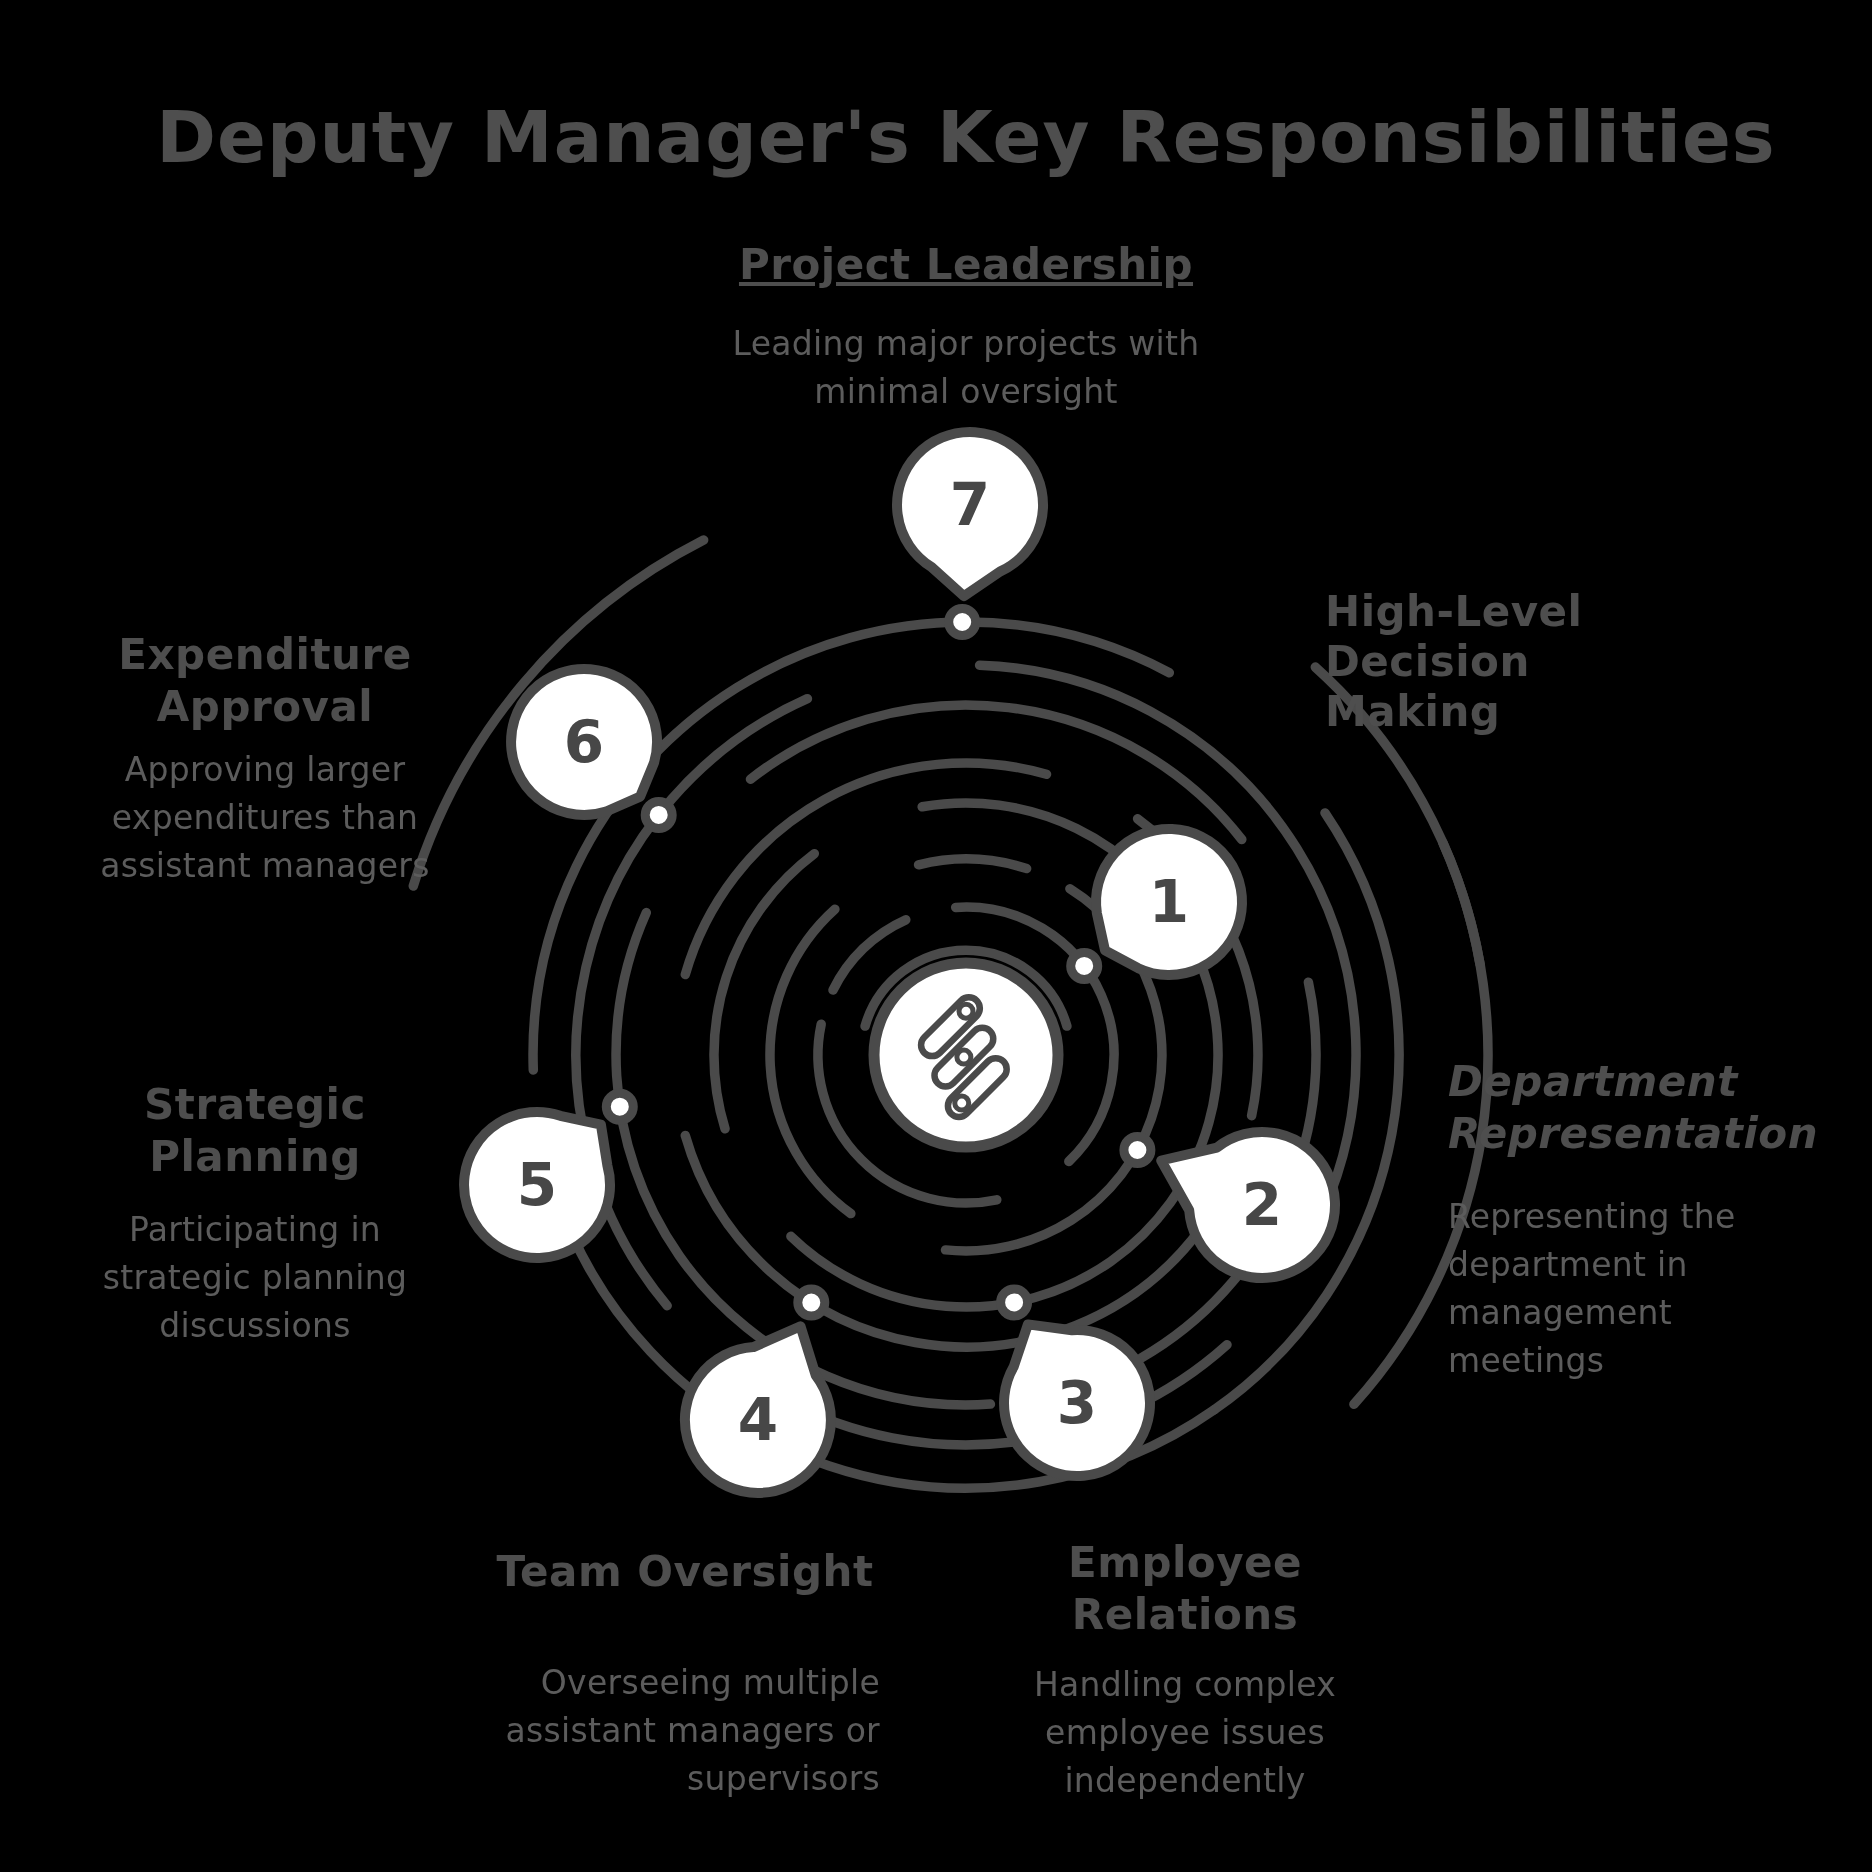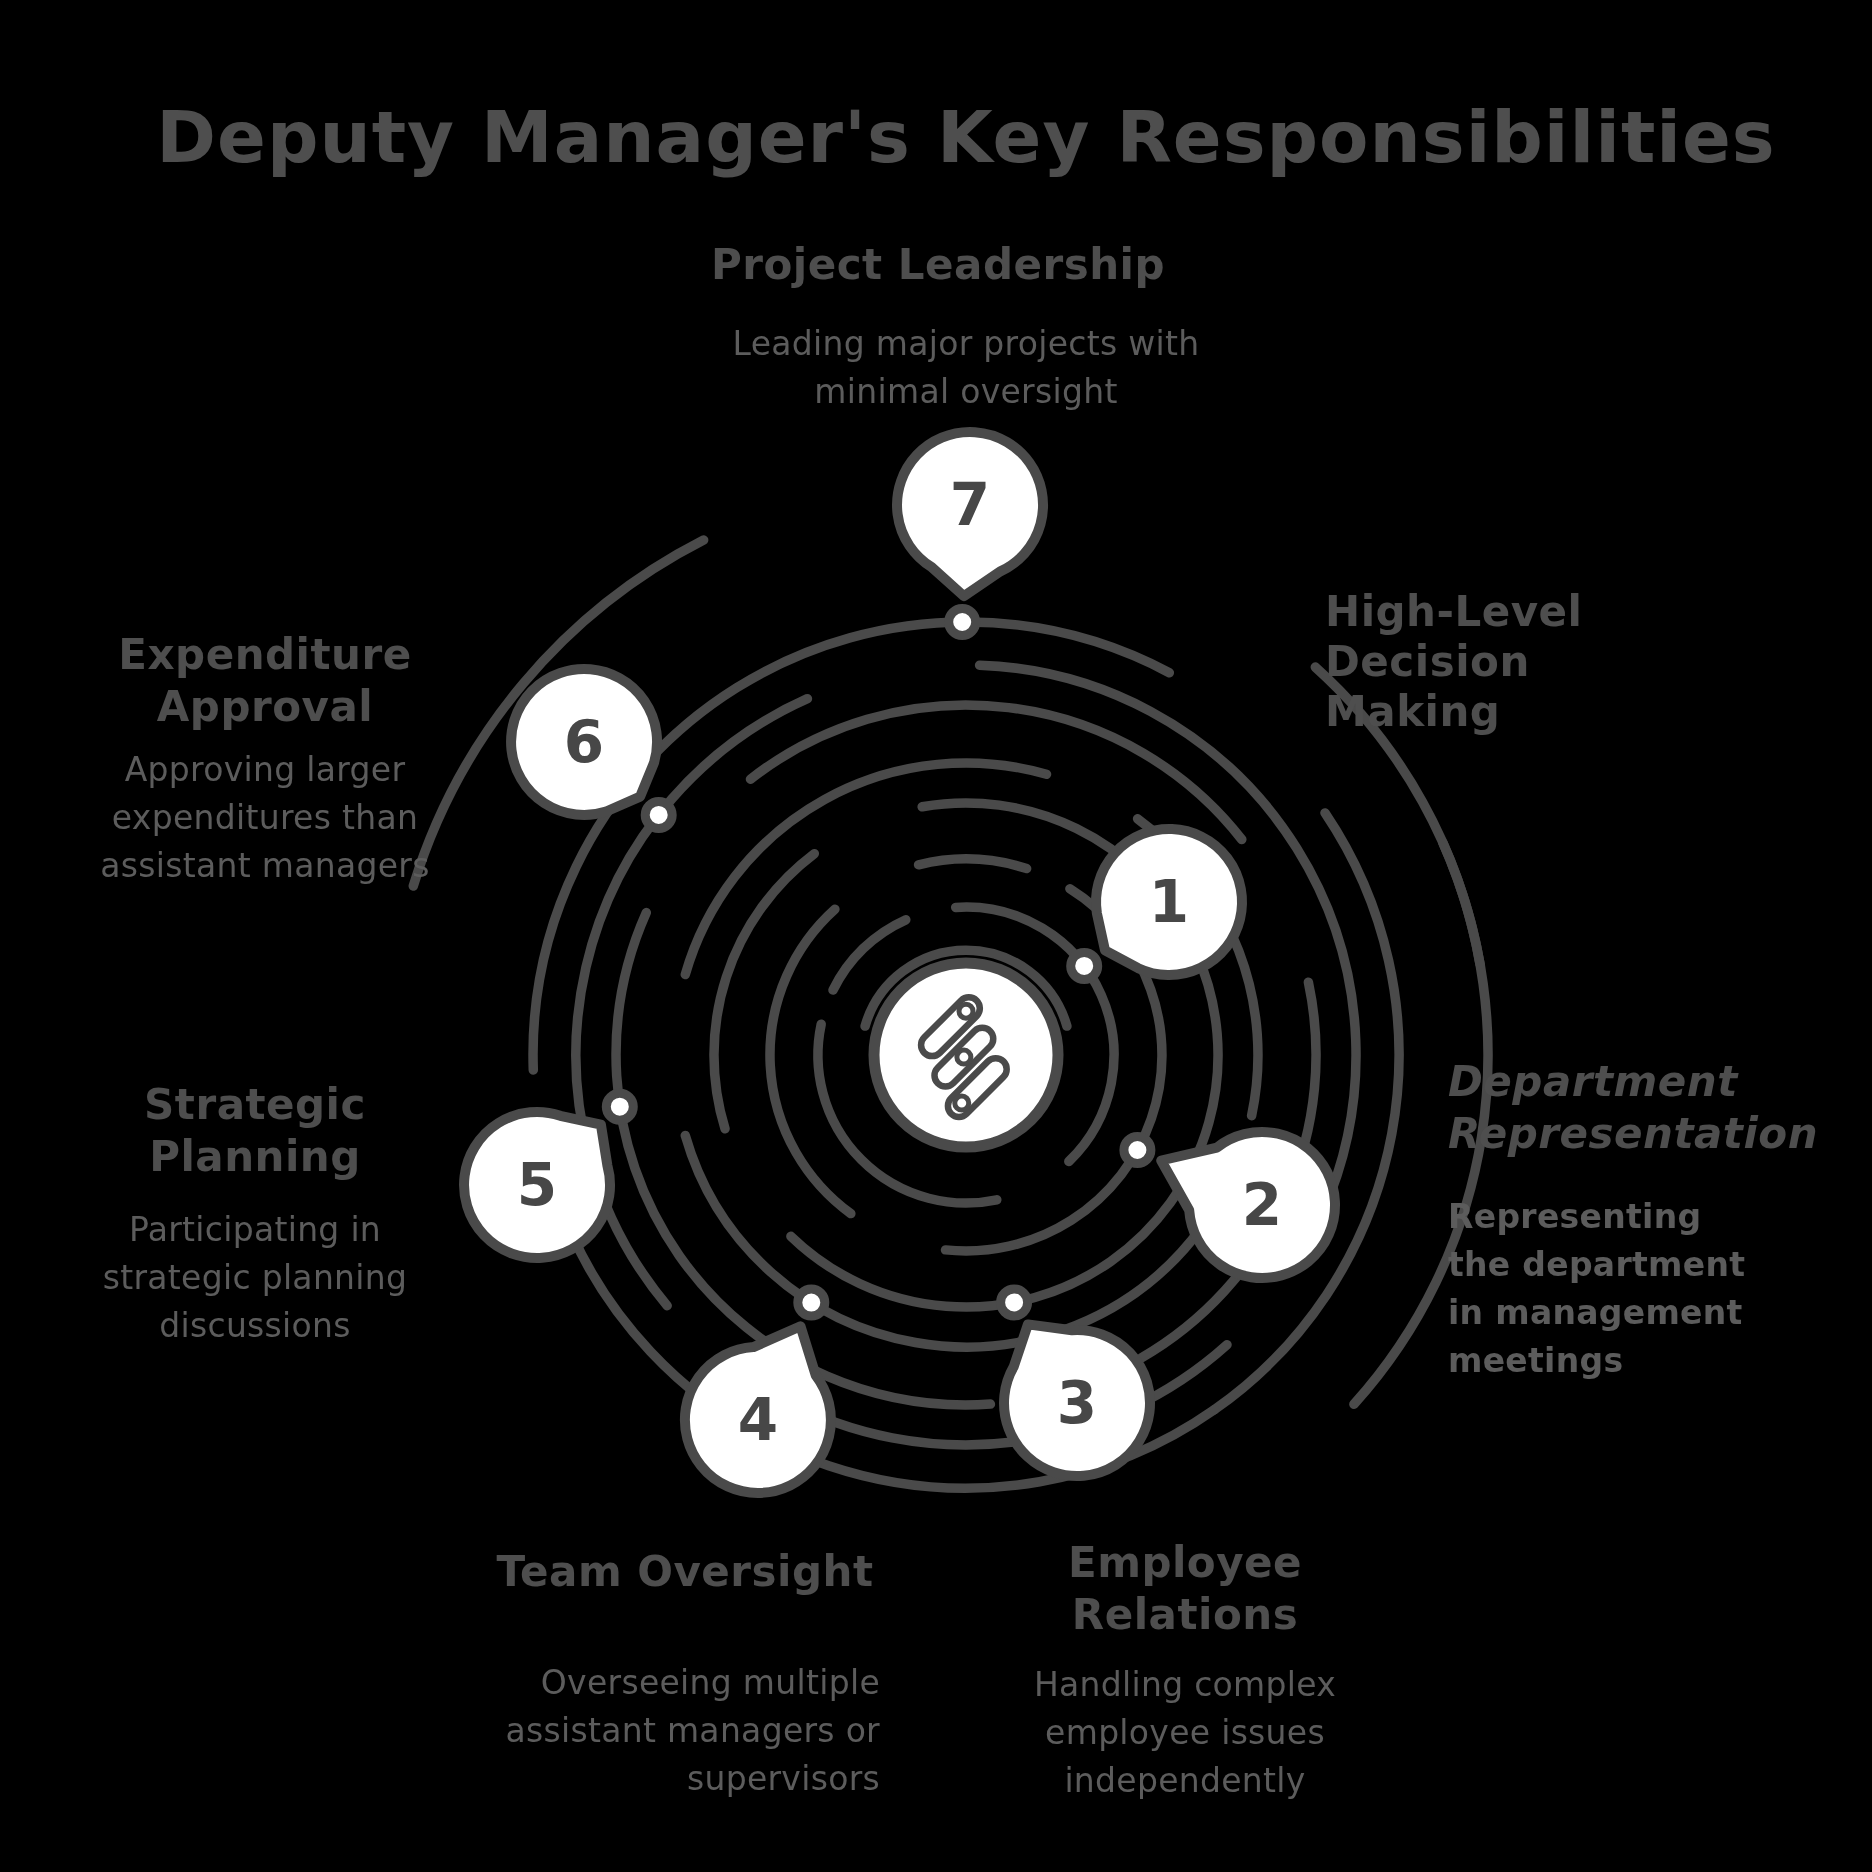--- a/index.html
+++ b/index.html
@@ -92,30 +92,30 @@
       <text class="num" x="1077" y="1423">3</text>
       <text class="num" x="758" y="1440">4</text>
       <text class="num" x="537" y="1205">5</text>
       <text class="num" x="584" y="762">6</text>
       <text class="num" x="970" y="525">7</text>
     </g>
   </svg>
 
   <div class="page-title">Deputy Manager's Key Responsibilities</div>
 
-  <div class="lbl h ctr" style="left:588px;top:239px;width:700px;">Project Leadership</div>
+  <div class="lbl h ctr" style="left:616px;top:239px;width:700px;text-decoration:underline;">Project Leadership</div>
   <div class="lbl d ctr" style="left:716px;top:320px;width:500px;">Leading major projects with minimal oversight</div>
 
   <div class="lbl h lft" style="left:1325px;top:587px;width:300px;line-height:50px;">High-Level Decision Making</div>
 
   <div class="lbl h rgt" style="left:75px;top:629px;width:380px;">Expenditure Approval</div>
   <div class="lbl d rgt" style="left:75px;top:746px;width:380px;">Approving larger expenditures than assistant managers</div>
 
   <div class="lbl h lft" style="left:1448px;top:1056px;width:400px;font-style:italic;">Department Representation</div>
-  <div class="lbl d lft" style="left:1448px;top:1193px;width:300px;font-weight:bold;">Representing the department in management meetings</div>
+  <div class="lbl d lft" style="left:1448px;top:1193px;width:300px;">Representing the department in management meetings</div>
 
   <div class="lbl h rgt" style="left:80px;top:1079px;width:350px;">Strategic Planning</div>
   <div class="lbl d rgt" style="left:80px;top:1206px;width:350px;">Participating in strategic planning discussions</div>
 
   <div class="lbl h ctr" style="left:985px;top:1537px;width:400px;">Employee Relations</div>
   <div class="lbl d ctr" style="left:1020px;top:1661px;width:330px;">Handling complex employee issues independently</div>
 
   <div class="lbl h ctr" style="left:435px;top:1546px;width:500px;">Team Oversight</div>
   <div class="lbl d ctr" style="left:490px;top:1659px;width:390px;text-align:right;">Overseeing multiple assistant managers or supervisors</div>
 

